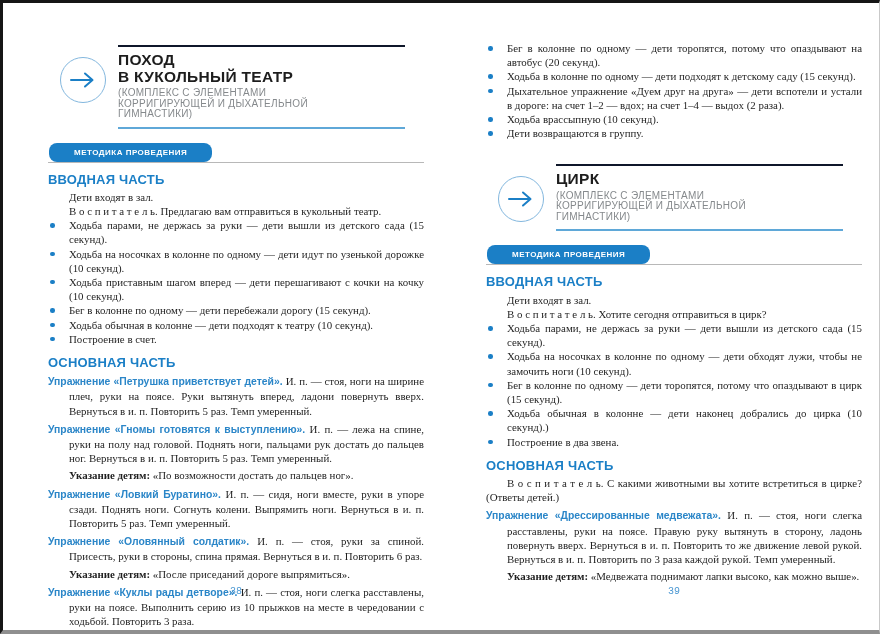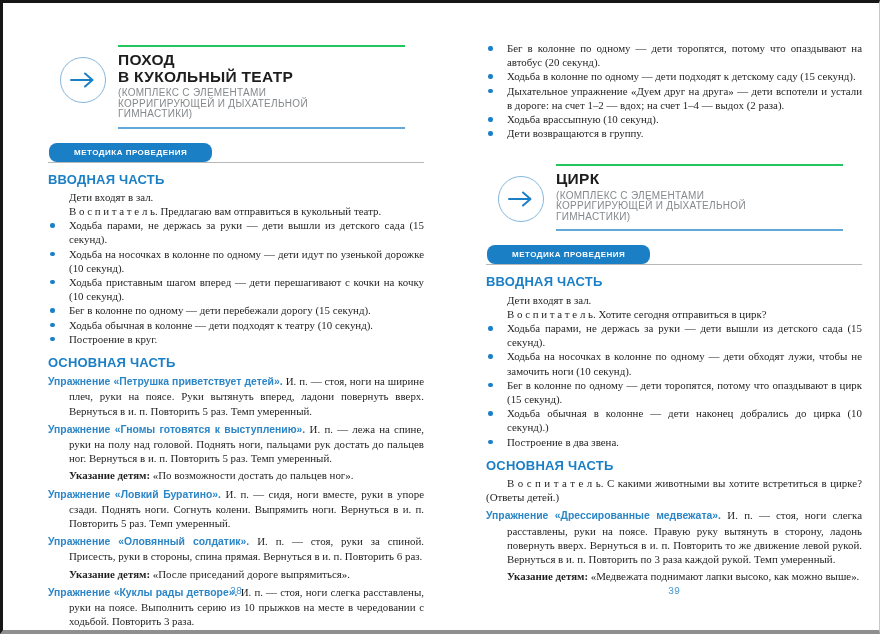--- a/index.html
+++ b/index.html
@@ -24,21 +24,21 @@
   .chapter-header{position:relative;}
   .page.left .chapter-header{margin-top:42px;}
   .page.right .chapter-header{margin-top:24px;}
   .icon-circle{
     position:absolute;left:12px;top:12px;
     width:46px;height:46px;border:1.5px solid #83b7de;border-radius:50%;
     display:flex;align-items:center;justify-content:center;box-sizing:border-box;
   }
   .title-block{
     margin-left:70px;width:287px;
-    border-top:2px solid #22c55e;border-bottom:2px solid #5fa8d8;
+    border-top:2px solid #0f172a;border-bottom:2px solid #5fa8d8;
     padding:5px 0 7px 0;
   }
   .chapter-title{
     margin:0;font-family:"Liberation Sans", sans-serif;
     font-size:15.5px;line-height:16.5px;font-weight:700;
     letter-spacing:0.3px;color:#1d1d1d;
   }
   .chapter-subtitle{
     margin:3px 0 0 0;font-family:"Liberation Sans", sans-serif;
     font-size:10px;line-height:10.5px;color:#85898c;
@@ -113,21 +113,21 @@
 
     <div class="blocks">
         <div class="sec-h">ВВОДНАЯ ЧАСТЬ</div>
         <p class="para">Дети входят в зал.</p>
         <p class="para">В о с п и т а т е л ь. Предлагаю вам отправиться в кукольный театр.</p>
         <p class="bullet"><span class="dot"></span><span>Ходьба парами, не держась за руки — дети вышли из детского сада (15 секунд).</span></p>
         <p class="bullet"><span class="dot"></span><span>Ходьба на носочках в колонне по одному — дети идут по узенькой дорожке (10 секунд).</span></p>
         <p class="bullet"><span class="dot"></span><span>Ходьба приставным шагом вперед — дети перешагивают с кочки на кочку (10 секунд).</span></p>
         <p class="bullet"><span class="dot"></span><span>Бег в колонне по одному — дети перебежали дорогу (15 секунд).</span></p>
         <p class="bullet"><span class="dot"></span><span>Ходьба обычная в колонне — дети подходят к театру (10 секунд).</span></p>
-        <p class="bullet"><span class="dot"></span><span>Построение в круг.</span></p>
+        <p class="bullet"><span class="dot"></span><span>Построение в счет.</span></p>
         <div class="sec-h">ОСНОВНАЯ ЧАСТЬ</div>
         <p class="exercise"><span class="ex-label">Упражнение «Петрушка приветствует детей». </span><span>И. п. — стоя, ноги на ширине плеч, руки на поясе. Руки вытянуть вперед, ладони повернуть вверх. Вернуться в и. п. Повторить 5 раз. Темп умеренный.</span></p>
         <p class="exercise"><span class="ex-label">Упражнение «Гномы готовятся к выступлению». </span><span>И. п. — лежа на спине, руки на полу над головой. Поднять ноги, пальцами рук достать до пальцев ног. Вернуться в и. п. Повторить 5 раз. Темп умеренный.</span></p>
         <p class="note"><span class="note-label">Указание детям: </span><span>«По возможности достать до пальцев ног».</span></p>
         <p class="exercise"><span class="ex-label">Упражнение «Ловкий Буратино». </span><span>И. п. — сидя, ноги вместе, руки в упоре сзади. Поднять ноги. Согнуть колени. Выпрямить ноги. Вернуться в и. п. Повторить 5 раз. Темп умеренный.</span></p>
         <p class="exercise"><span class="ex-label">Упражнение «Оловянный солдатик». </span><span>И. п. — стоя, руки за спиной. Присесть, руки в стороны, спина прямая. Вернуться в и. п. Повторить 6 раз.</span></p>
         <p class="note"><span class="note-label">Указание детям: </span><span>«После приседаний дороге выпрямиться».</span></p>
         <p class="exercise"><span class="ex-label">Упражнение «Куклы рады детворе». </span><span>И. п. — стоя, ноги слегка расставлены, руки на поясе. Выполнить серию из 10 прыжков на месте в чередовании с ходьбой. Повторить 3 раза.</span></p>
       </div>
 

